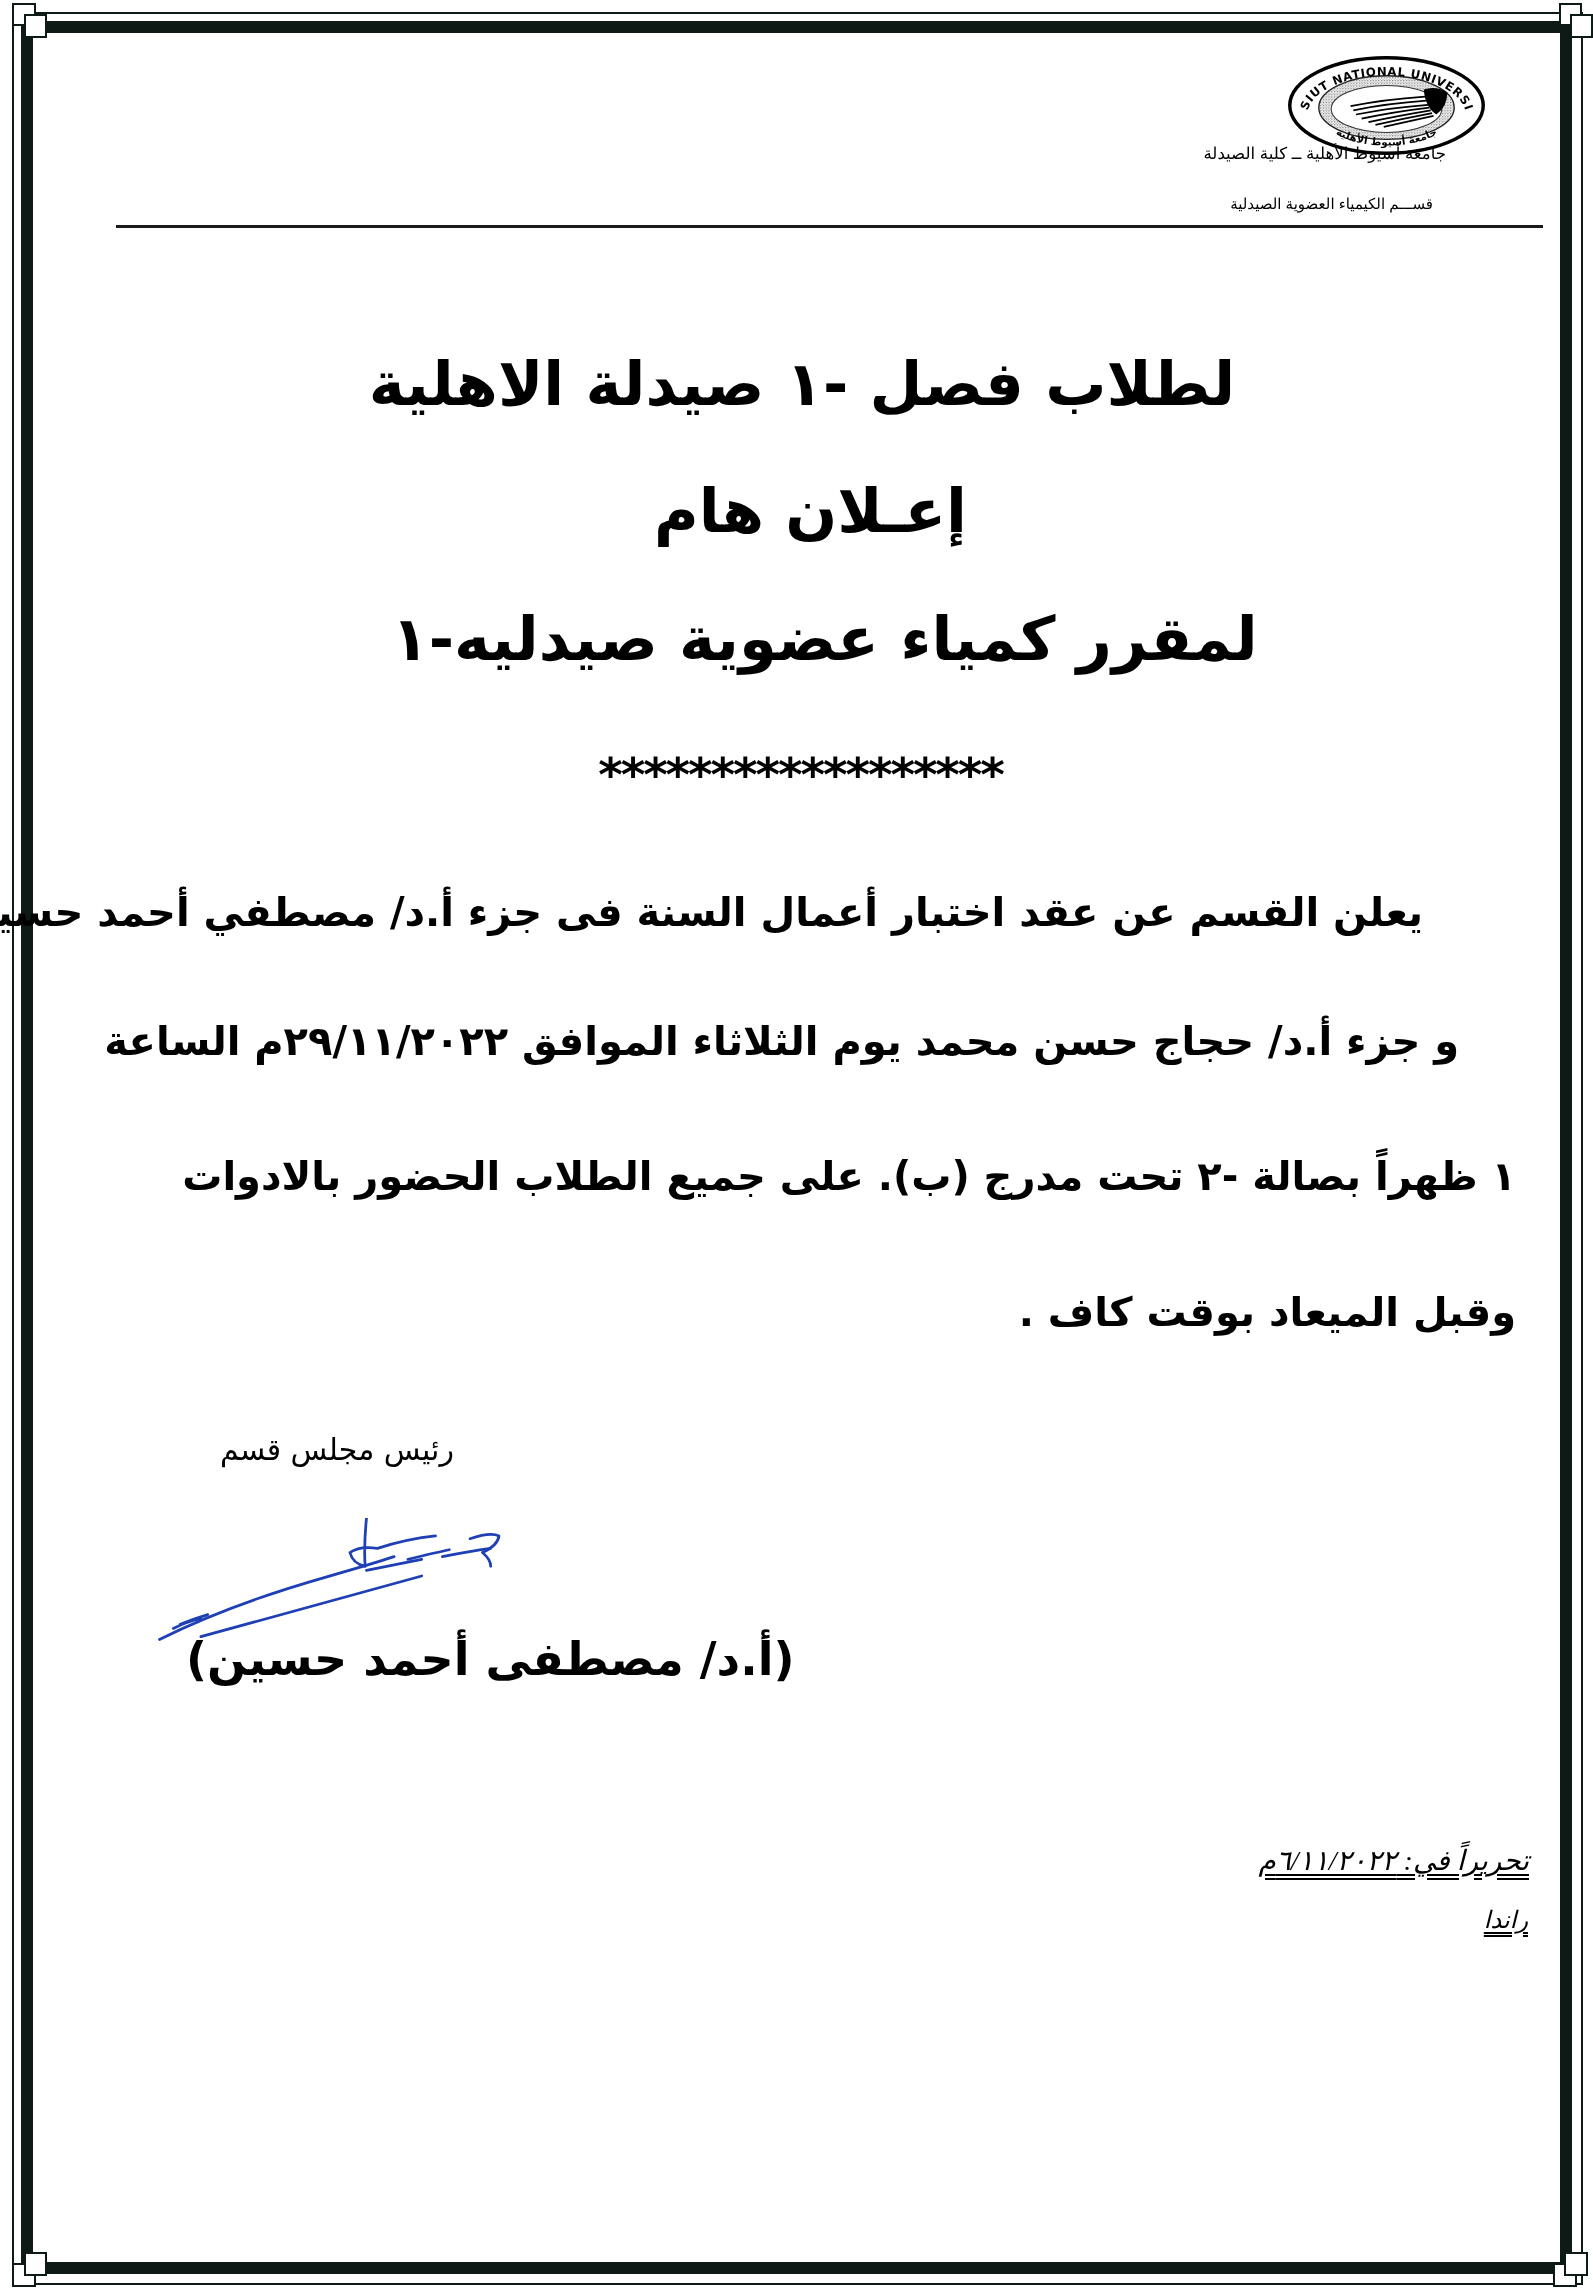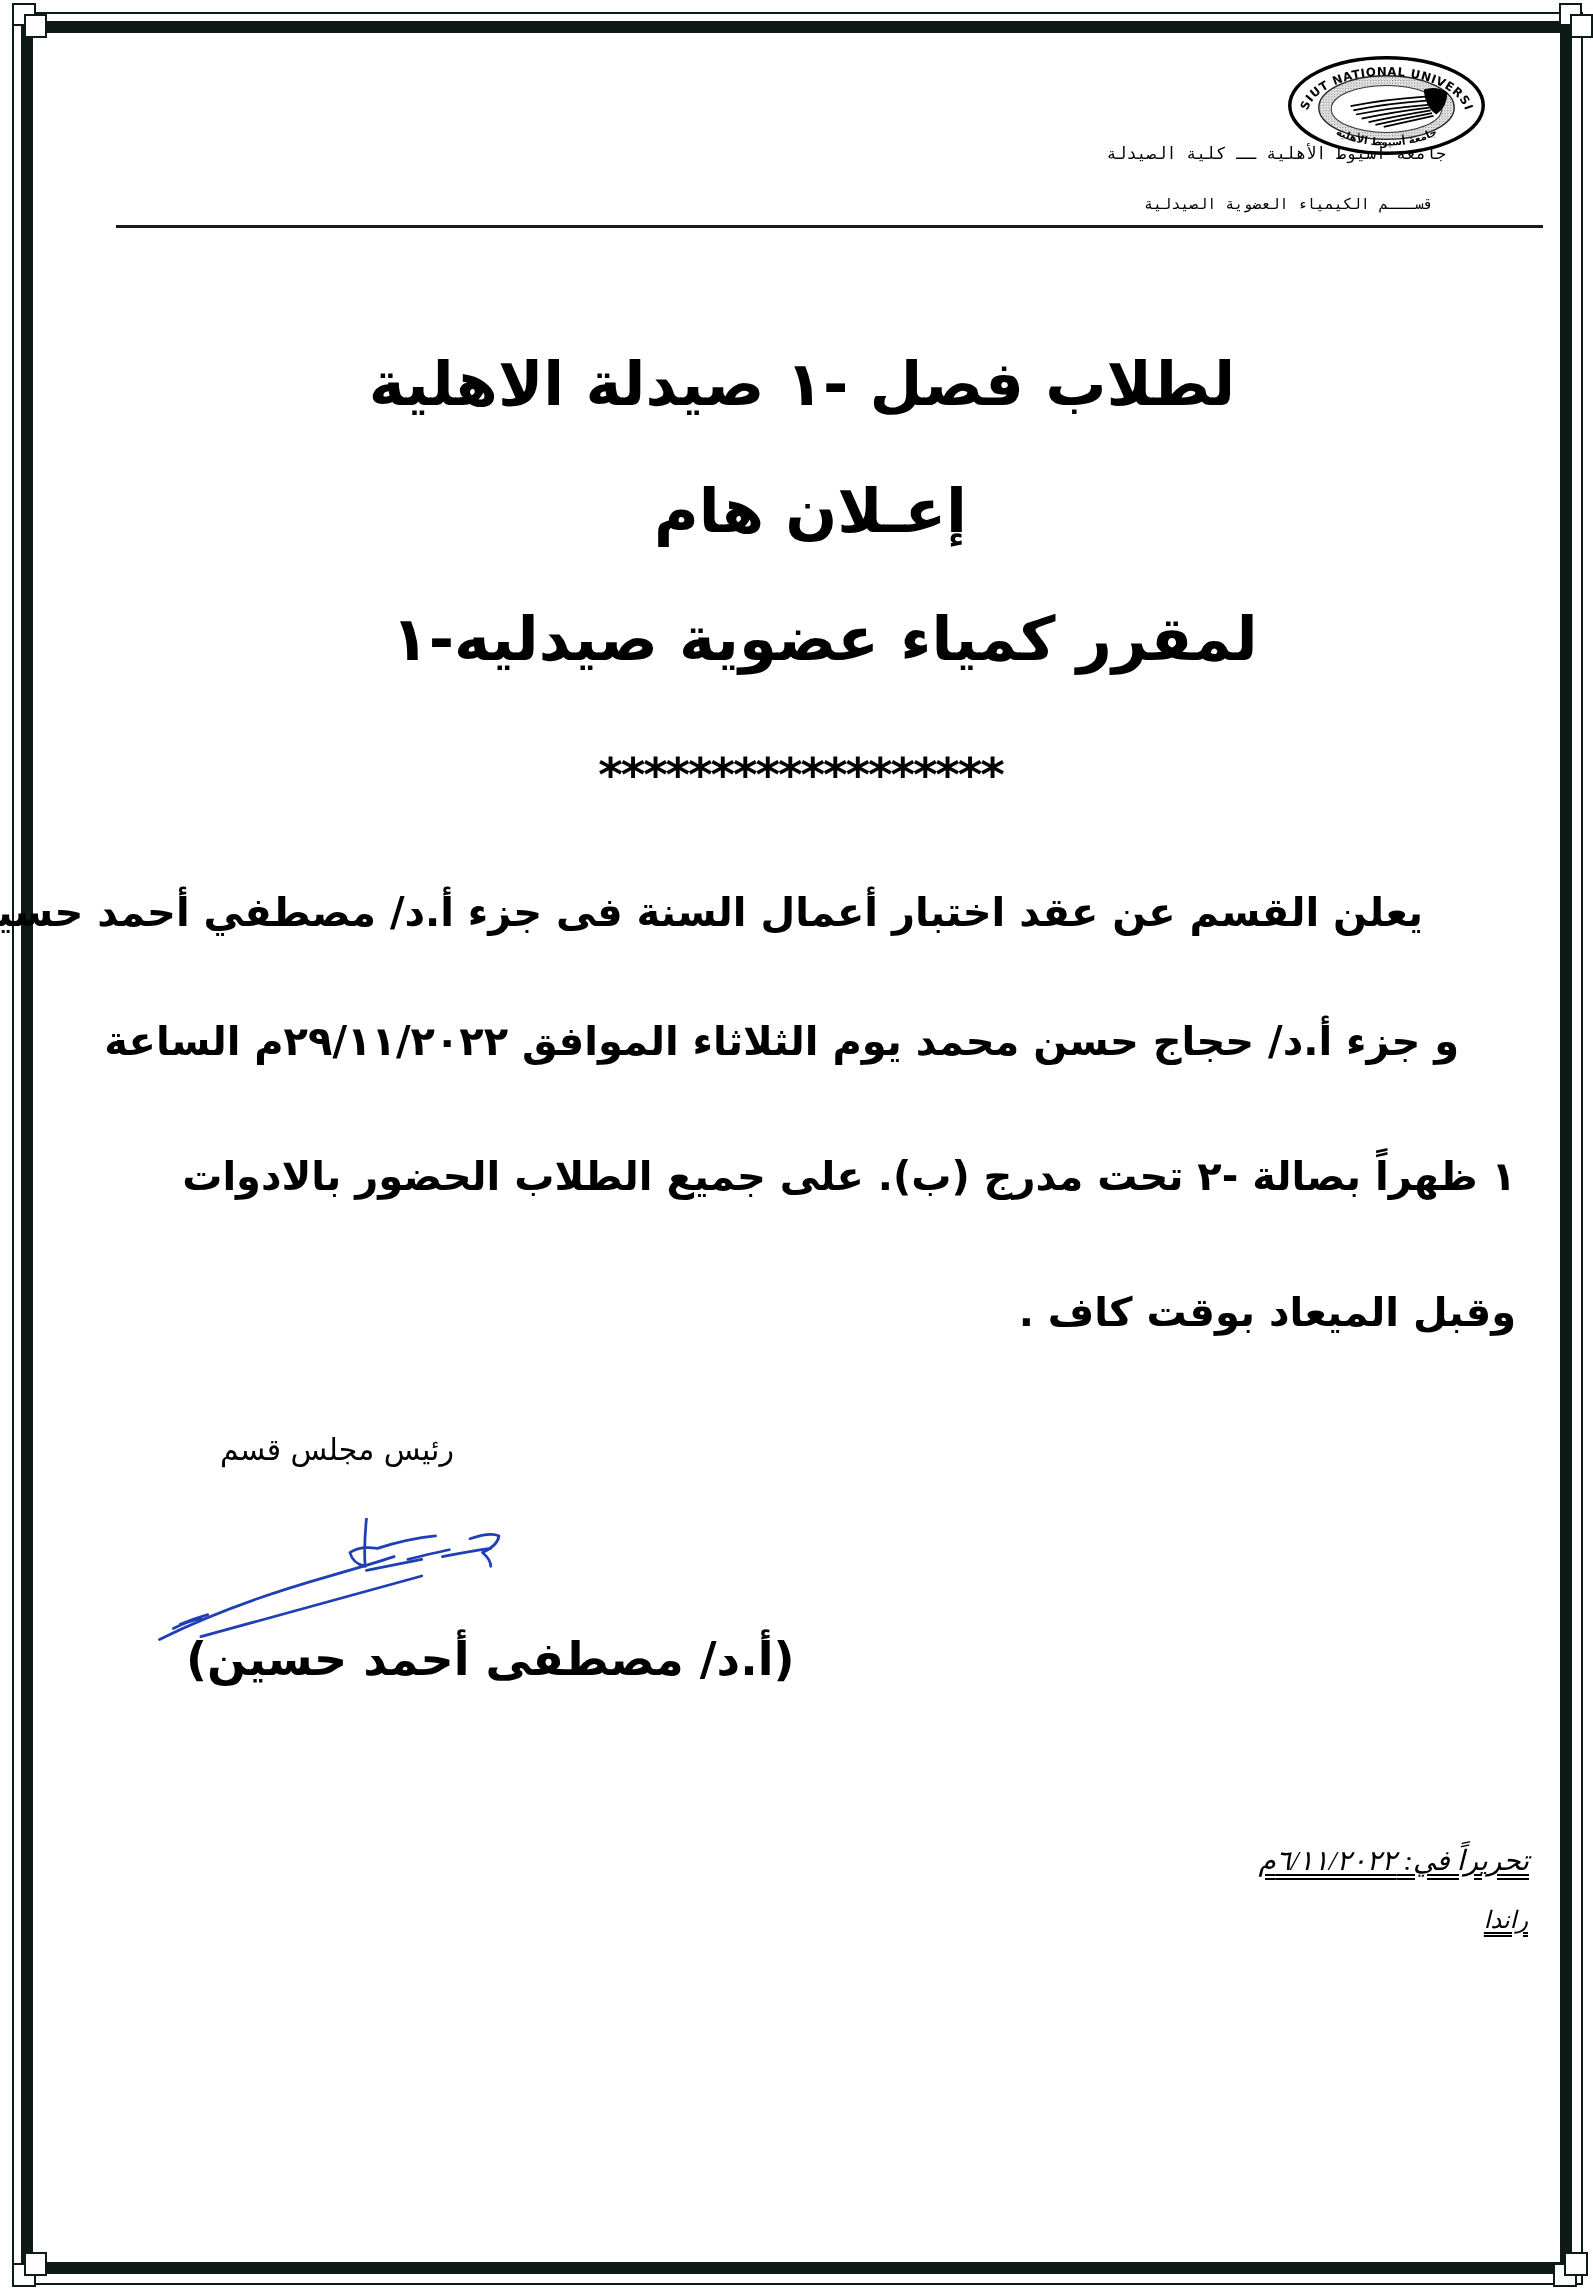--- a/index.html
+++ b/index.html
@@ -20,23 +20,23 @@
   .corner .sq.a { width:23.5px; height:23.5px; }
   .corner .sq.b { width:23.5px; height:23.5px; }
   .tl .a { left:2.8px; top:2.8px; } .tl .b { left:14px; top:14px; }
   .tr .a { right:11px; top:2.8px; } .tr .b { right:0px; top:14px; }
   .bl .a { left:2.8px; bottom:2.8px; } .bl .b { left:14px; bottom:14px; }
   .br .a { right:11px; bottom:2.8px; } .br .b { right:0px; bottom:14px; }
 
   
   .logo { position:absolute; left:1287px; top:55px; width:199px; height:101px; }
   .uni-line { position:absolute; right:147px; top:144px; direction:rtl;
-              font-family:Liberation Mono, monospace; font-size:16.6px; white-space:nowrap; }
+              font-family:Liberation Sans, sans-serif; font-size:16.6px; white-space:nowrap; }
   .dept-line { position:absolute; right:160px; top:195px; direction:rtl;
-               font-family:Liberation Mono, monospace; font-size:15px; white-space:nowrap; }
+               font-family:Liberation Sans, sans-serif; font-size:15px; white-space:nowrap; }
   .header-rule { position:absolute; left:116px; top:225px; width:1427px; height:2.8px; background:#1a1a1a; }
 
   
   .title { position:absolute; left:0; width:1593px; text-align:center; direction:rtl;
            font-family:"DejaVu Sans", sans-serif; font-weight:bold; font-size:61px;
            line-height:1; white-space:nowrap; letter-spacing:-0.7px; }
   .t1 { top:353px; padding-left:5.5px; }
   .t2 { top:480px; padding-left:14px; }
   .t3 { top:608px; padding-left:28px; }
 

